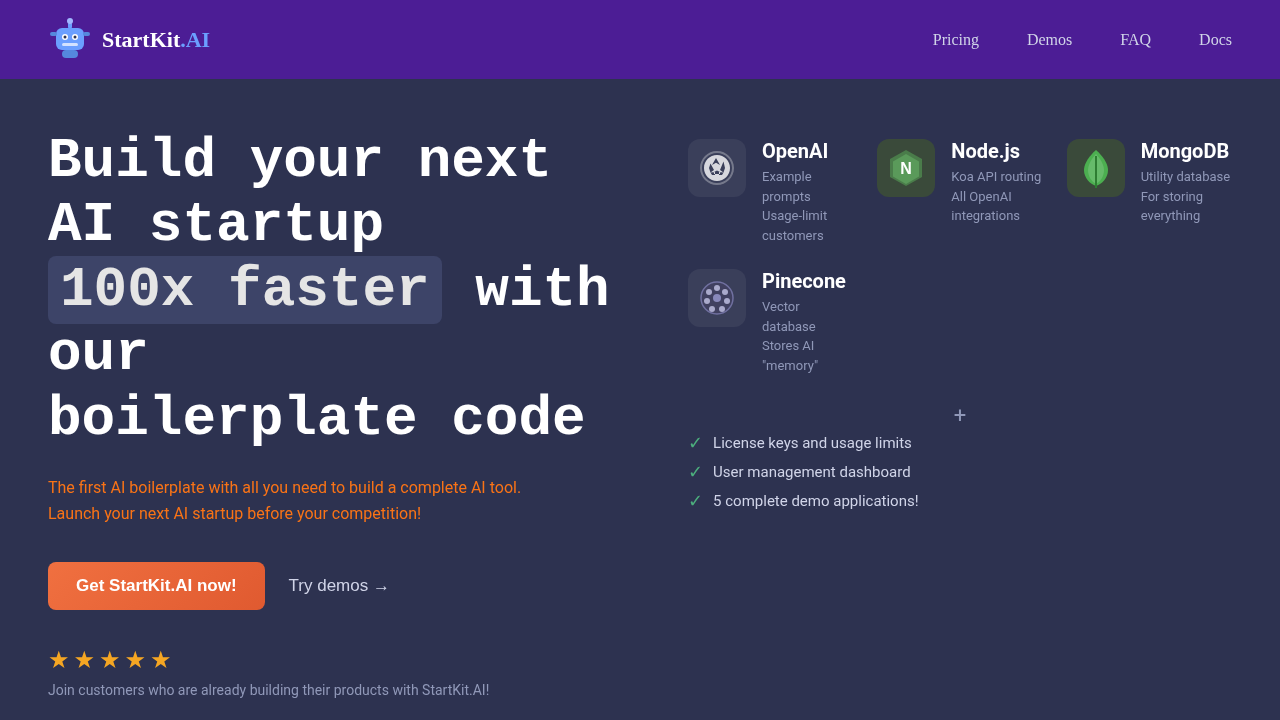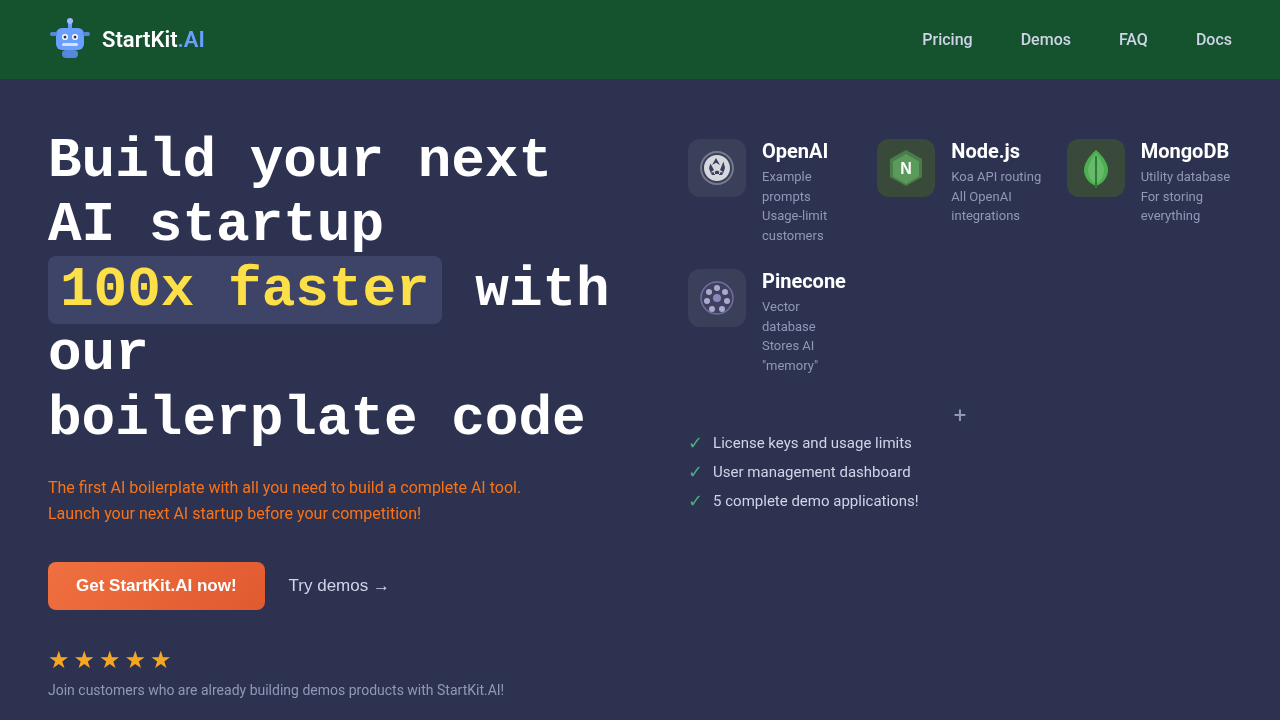--- a/index.html
+++ b/index.html
@@ -13,21 +13,22 @@
       color: #ffffff;
     }
 
     
     nav {
       display: flex;
       align-items: center;
       justify-content: space-between;
       padding: 0 48px;
       height: 79px;
-      background: #14532d;
+      background: #4c1d95;
+      font-family: Liberation Serif, serif;
     }
 
     .logo-area {
       display: flex;
       align-items: center;
       gap: 10px;
     }
 
     .logo-robot {
       width: 44px;
@@ -75,21 +76,21 @@
       line-height: 1.15;
       color: #ffffff;
       margin-bottom: 24px;
       font-family: Liberation Mono, monospace;
     }
 
     .hero-title .highlight {
       background: #3d4468;
       border-radius: 8px;
       padding: 2px 12px;
-      color: #fde047;
+      color: #e5e5e5;
     }
 
     .hero-subtitle {
       font-size: 16px;
       color: #f97316;
       line-height: 1.6;
       margin-bottom: 36px;
       max-width: 520px;
     }
 
@@ -278,21 +279,21 @@
       <button class="btn-primary">Get StartKit.AI now!</button>
       <button class="btn-secondary">Try demos →</button>
     </div>
     <div class="stars">
       <span class="star">★</span>
       <span class="star">★</span>
       <span class="star">★</span>
       <span class="star">★</span>
       <span class="star">★</span>
     </div>
-    <p class="social-proof">Join customers who are already building demos products with StartKit.AI!</p>
+    <p class="social-proof">Join customers who are already building their products with StartKit.AI!</p>
   </div>
 
   <div class="hero-right">
     <div class="tech-grid">
 
       <div class="tech-item">
         <div class="tech-icon openai-icon">
           <svg width="42" height="42" viewBox="0 0 42 42" xmlns="http://www.w3.org/2000/svg">
             <g fill="#fff" fill-rule="evenodd">
               <path d="M21 4C11.6 4 4 11.6 4 21s7.6 17 17 17 17-7.6 17-17S30.4 4 21 4zm0 2c8.3 0 15 6.7 15 15s-6.7 15-15 15S6 29.3 6 21 12.7 6 21 6z" opacity="0.3"></path>

